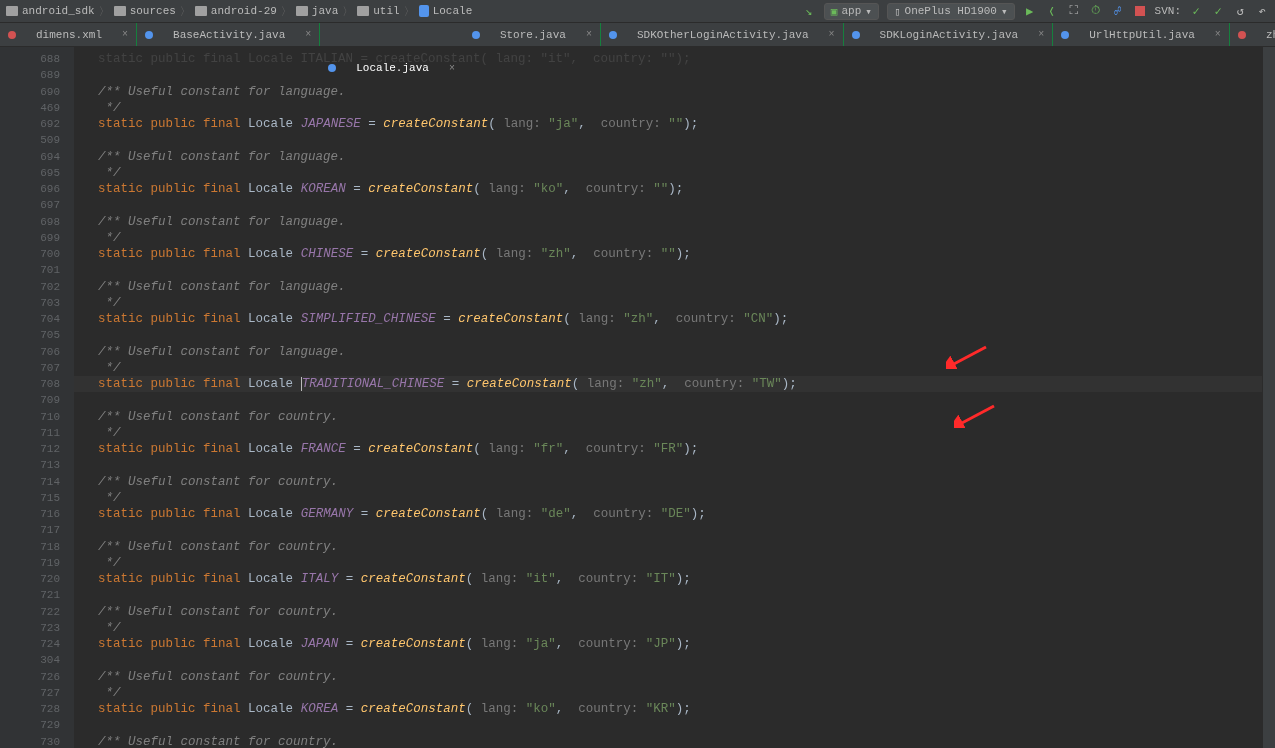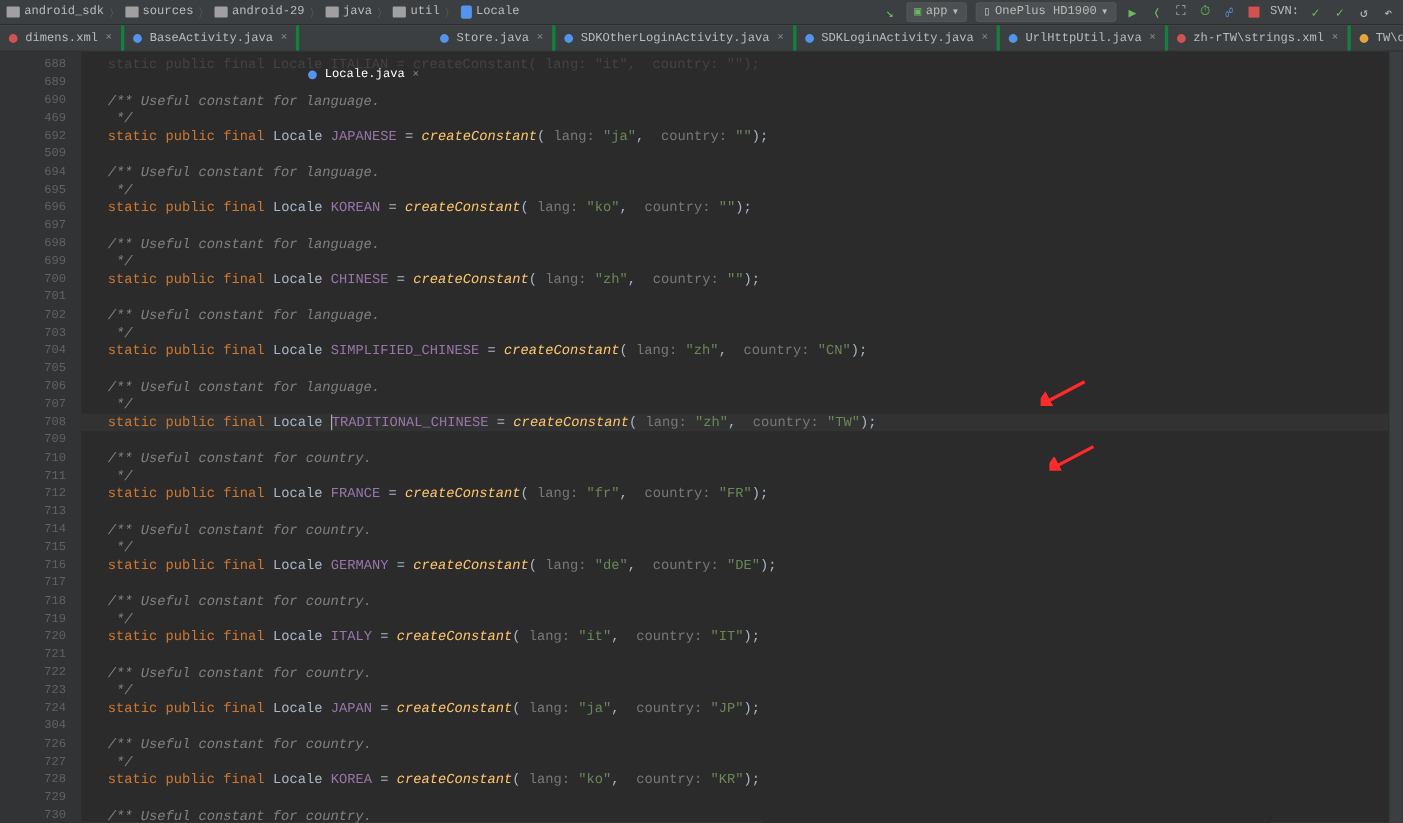--- a/index.html
+++ b/index.html
@@ -1,46 +1,46 @@
 <!DOCTYPE html>
 <html><head>
 <meta charset="utf-8">
 <style>
   html,body{margin:0;padding:0;background:#2b2b2b;color:#a9b7c6;font-family:Consolas,"Courier New",monospace;font-size:12px;overflow:hidden;}
-  .root{width:1275px;height:748px;background:#737373;position:relative;}
+  .root{width:1275px;height:748px;background:#e5e5e5;position:relative;}
   
   .topbar{height:22px;background:#3c3f41;border-bottom:1px solid #2b2b2b;display:flex;align-items:center;padding:0 6px;color:#bbbbbb;font-size:11px;justify-content:space-between;}
   .crumbs{display:flex;align-items:center;gap:4px;}
   .crumb{display:flex;align-items:center;gap:4px;}
   .sep{color:#666;}
   .folder-ico{width:12px;height:10px;background:#a0a0a0;border-radius:1px;display:inline-block;}
   .file-ico{width:10px;height:12px;background:#5394ec;border-radius:2px;display:inline-block;}
   .toolbar-right{display:flex;align-items:center;gap:8px;color:#bbbbbb;}
   .tb-ico{width:14px;height:14px;display:inline-flex;align-items:center;justify-content:center;font-size:12px;}
   .device-box{background:#4c5052;border:1px solid #555;border-radius:3px;padding:1px 6px;display:flex;align-items:center;gap:4px;color:#bbb;font-size:11px;}
   .green{color:#6bba5a;}
   .red-sq{width:10px;height:10px;background:#d25252;}
   .svn-label{color:#bbbbbb;}
   .svn-check{color:#6bba5a;}
   
   .tabs{height:23px;background:#3c3f41;display:flex;align-items:stretch;border-bottom:1px solid #2b2b2b;font-size:11px;}
-  .tab{display:flex;align-items:center;padding:0 8px;gap:7px;color:#bbbbbb;border-right:3px solid #15803d;cursor:pointer;white-space:nowrap;}
+  .tab{display:flex;align-items:center;padding:0 8px;gap:20px;color:#bbbbbb;border-right:1px solid #15803d;cursor:pointer;white-space:nowrap;}
   .tab.active{background:#4e5254;color:#ffffff;margin-top:45px;}
   .tab .close{color:#888;font-size:10px;}
   .ico-dot{width:8px;height:8px;border-radius:50%;display:inline-block;}
   
   .editor-wrap{display:flex;height:703px;background:#2b2b2b;}
   .gutter{width:60px;background:#313335;color:#606366;text-align:right;padding-right:14px;padding-top:4px;line-height:16.25px;font-size:11px;position:relative;}
   .gutter .ln{height:16.25px;padding-left:32px;}
   .code{flex:1;padding-top:4px;line-height:16.25px;font-size:12.5px;white-space:pre;position:relative;}
   .code .row{height:16.25px;padding-left:24px;}
   .code .row.hl{background:#323232;}
   .kw{color:#cc7832;}
   .type{color:#a9b7c6;}
-  .cname{color:#9876aa;}
+  .cname{color:#9876aa;font-style:italic;}
   .fn{color:#ffc66d;font-style:italic;}
   .hint{color:#787878;}
   .str{color:#6a8759;}
   .cmt{color:#808080;font-style:italic;}
   .pn{color:#a9b7c6;}
   .scroll-right{width:12px;background:#3c3f41;border-left:1px solid #2b2b2b;}
   
   .arrow{position:absolute;width:44px;height:24px;}
   .arrow svg{width:100%;height:100%;}
   .cursor{display:inline-block;width:1px;height:14px;background:#bbb;vertical-align:middle;}

